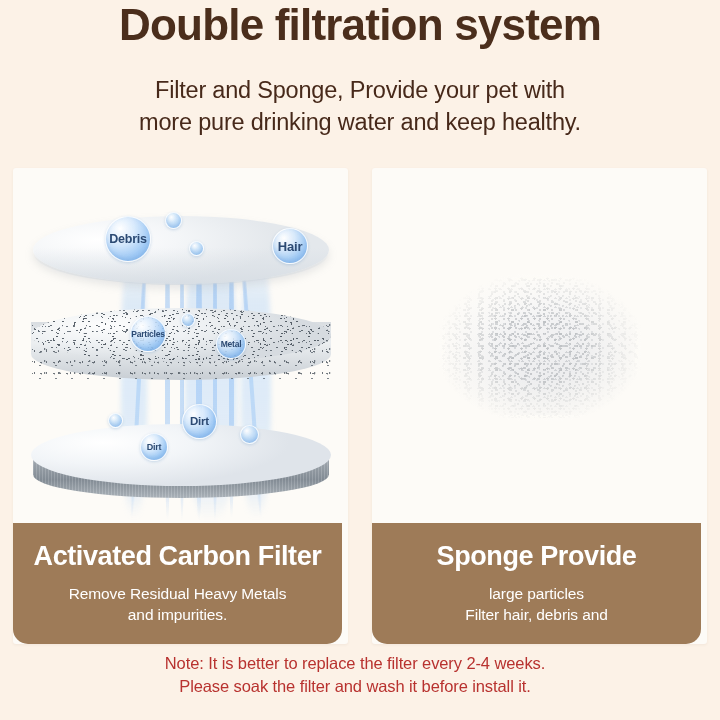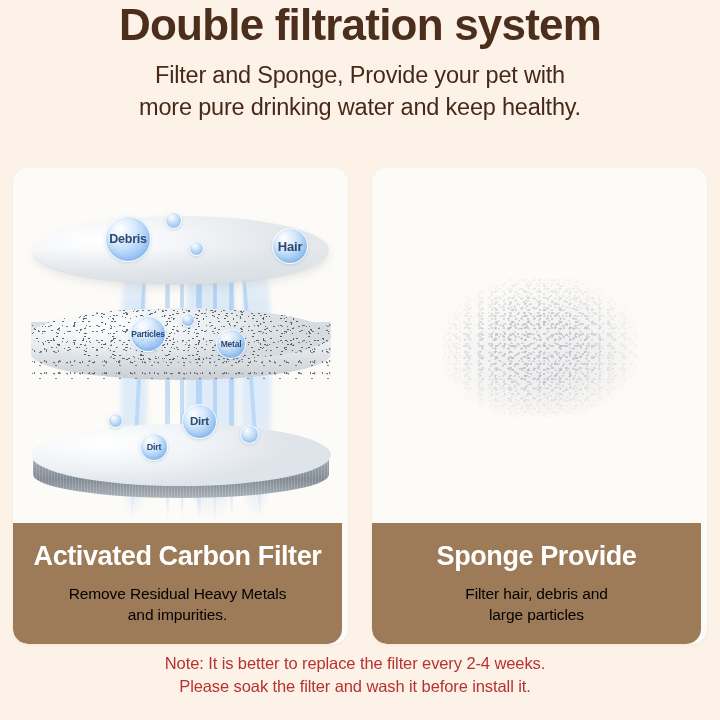--- a/index.html
+++ b/index.html
@@ -33,21 +33,21 @@
 
   .main-title {
     font-size: 44px;
     font-weight: 700;
     letter-spacing: -0.8px;
     color: #4B2E1C;
     line-height: 1.12;
   }
 
   .subtitle {
-    margin-top: 11px;
+    margin-top: 26px;
     font-size: 23.5px;
     font-weight: 400;
     color: #47291A;
     line-height: 1.34;
     letter-spacing: -0.2px;
   }
 
   
   .cards {
     position: absolute;
@@ -55,21 +55,21 @@
     left: 13px;
     width: 694px;
     height: 476px;
     display: flex;
     gap: 24px;
   }
 
   .card {
     position: relative;
     flex: 1 1 0;
-    border-radius: 15px;
+    border-radius: 3px;
     background: #FDFBF7;
     overflow: hidden;
     box-shadow: 0 1px 3px rgba(120, 90, 60, 0.07);
   }
 
   .card-visual {
     position: absolute;
     top: 0; left: 0; right: 0;
     height: 355px;
     overflow: hidden;
@@ -94,21 +94,21 @@
     font-weight: 700;
     color: #FFFFFF;
     letter-spacing: -0.4px;
     line-height: 1.1;
   }
 
   .caption-sub {
     margin-top: 12px;
     font-size: 15.5px;
     font-weight: 400;
-    color: #000000;
+    color: #ffffff;
     text-align: center;
     line-height: 1.36;
     letter-spacing: -0.1px;
   }
 
   
   .discs { position: absolute; inset: 0; }
 
   .disc {
     position: absolute;
@@ -402,22 +402,22 @@
           <div class="sponge">
             <div class="sponge-pores"></div>
             <div class="sponge-soft"></div>
           </div>
         </div>
       </div>
 
       <div class="caption">
         <div class="caption-title">Sponge Provide</div>
         <div class="caption-sub">
+          <div>large particles</div>
           <div>Filter hair, debris and</div>
-          <div>large particles</div>
         </div>
       </div>
     </div>
 
   </div>
 
   <div class="footnote">
     <div>Note: It is better to replace the filter every 2-4 weeks.</div>
     <div>Please soak the filter and wash it before install it.</div>
   </div>

